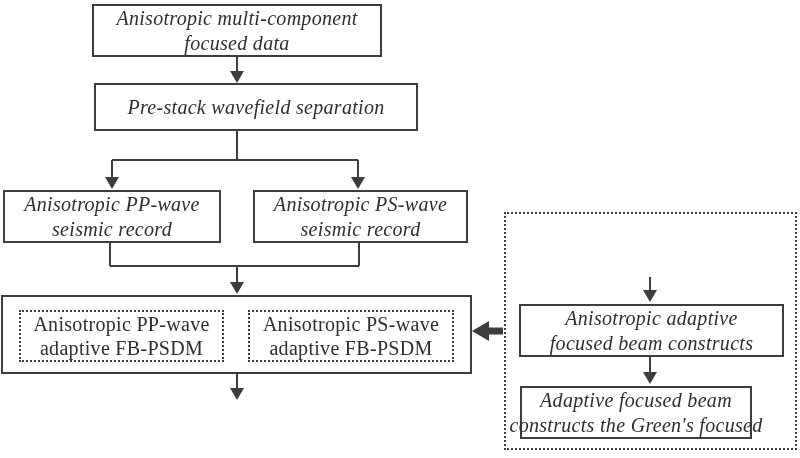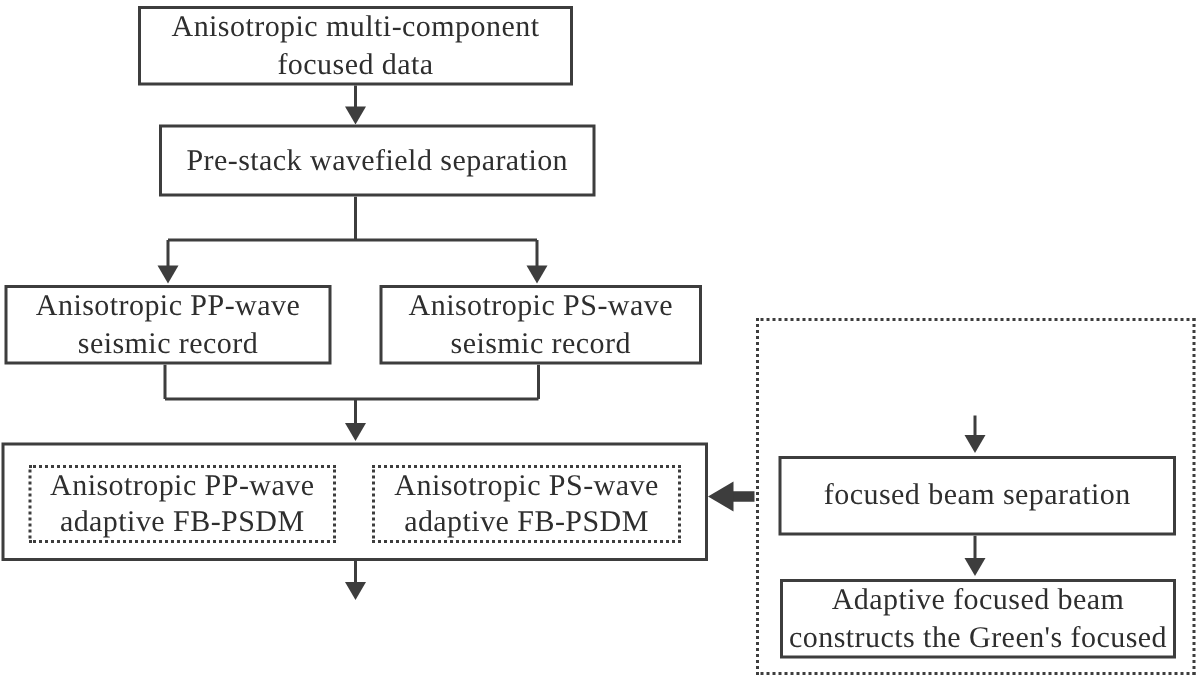--- a/index.html
+++ b/index.html
@@ -29,21 +29,21 @@
     box-sizing:border-box;
     display:flex;flex-direction:column;
     justify-content:center;align-items:center;
     text-align:center;
     font-size:20px;
     letter-spacing:0.3px;
     line-height:1.22;
     color:var(--text-color);
     background:var(--bg-color);
   }
-  .solid{border:2px solid var(--line-color);}
+  .solid{border:2px solid var(--line-color);font-style:italic;}
   .dotted{border:2px dotted var(--line-color);}
   .container-box{
     position:absolute;
     box-sizing:border-box;
     background:transparent;
   }
   .box span{display:block;white-space:nowrap;}
 </style>
 </head>
 <body>
@@ -73,21 +73,21 @@
 
     <line x1="503" y1="331" x2="488" y2="331" stroke-width="7"></line>
     <polygon points="489,321 489,341 472,331"></polygon>
   </svg>
 
   <div class="box solid" style="left:92px;top:4px;width:290px;height:53px">
     <span>Anisotropic multi-component</span>
     <span>focused data</span>
   </div>
 
-  <div class="box solid" style="left:106px;top:83px;width:291px;height:48px">
+  <div class="box solid" style="left:94px;top:83px;width:324px;height:48px">
     <span>Pre-stack wavefield separation</span>
   </div>
 
   <div class="box solid" style="left:3px;top:190px;width:218px;height:53px">
     <span>Anisotropic PP-wave</span>
     <span>seismic record</span>
   </div>
 
   <div class="box solid" style="left:253px;top:190px;width:215px;height:53px">
     <span>Anisotropic PS-wave</span>
@@ -104,21 +104,22 @@
   <div class="box dotted" style="left:248px;top:310px;width:206px;height:52px">
     <span>Anisotropic PS-wave</span>
     <span>adaptive FB-PSDM</span>
   </div>
 
 
   <div class="container-box dotted" style="left:504px;top:212px;width:293px;height:238px"></div>
 
 
   <div class="box solid" style="left:519px;top:304px;width:265px;height:53px">
-    <span>focused beam separation</span>
+    <span>Anisotropic adaptive</span>
+    <span>focused beam constructs</span>
   </div>
 
-  <div class="box solid" style="left:520px;top:386px;width:264px;height:53px">
+  <div class="box solid" style="left:520px;top:386px;width:232px;height:53px">
     <span>Adaptive focused beam</span>
     <span>constructs the Green's focused</span>
   </div>
 
 </div>
 
 </body></html>

